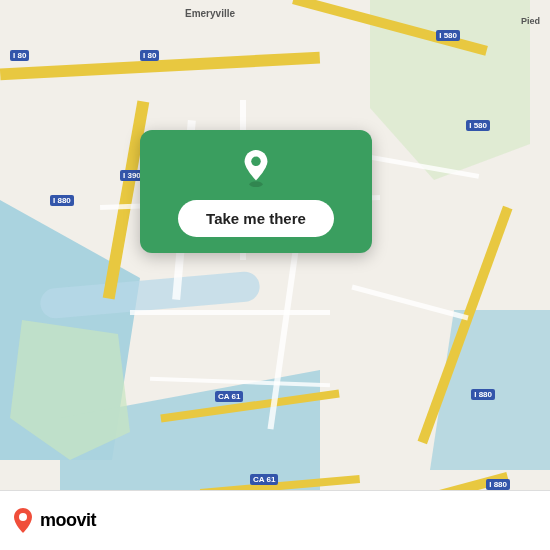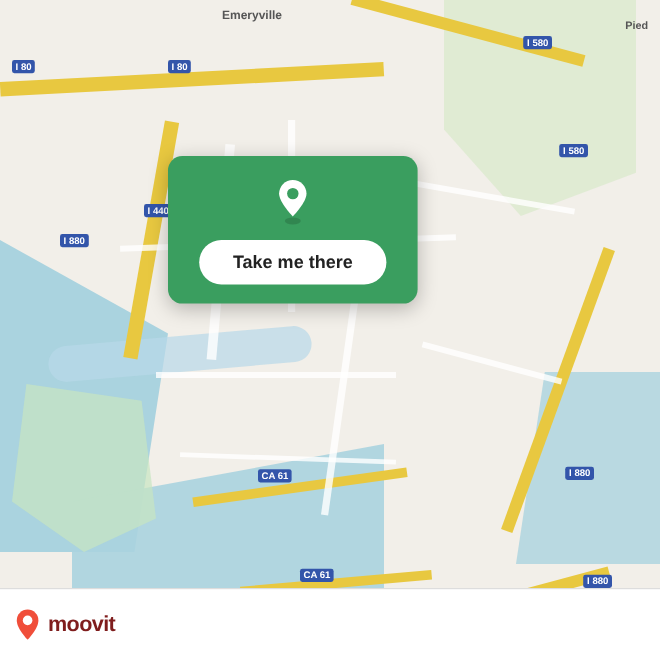--- a/index.html
+++ b/index.html
@@ -218,21 +218,21 @@
     }
 
     .label-emeryville { top: 8px; left: 185px; }
     .label-piedmont { top: 16px; right: 10px; font-size: 9px; }
 
     
     #button-overlay {
       position: absolute;
       top: 130px;
       left: 140px;
-      width: 208px;
+      width: 232px;
       background: #3a9e5f;
       border-radius: 12px;
       display: flex;
       flex-direction: column;
       align-items: center;
       padding: 18px 20px 16px;
       box-shadow: 0 4px 16px rgba(0,0,0,0.25);
     }
 
     .location-pin-icon {
@@ -292,21 +292,21 @@
     }
 
     .moovit-pin {
       width: 22px;
       height: 28px;
     }
 
     .moovit-text {
       font-size: 18px;
       font-weight: bold;
-      color: #7f1d1d;
+      color: #000000;
       letter-spacing: -0.5px;
     }
   </style>
 </head>
 <body>
 
 <div id="map-container">
   <div id="map-bg"></div>
 
   <div class="water-left"></div>
@@ -331,21 +331,21 @@
   <div class="local-road lr4"></div>
   <div class="local-road lr5"></div>
   <div class="local-road lr6"></div>
   <div class="local-road lr7"></div>
   <div class="local-road lr8"></div>
 
   <div class="route-badge badge-i80-1">I 80</div>
   <div class="route-badge badge-i80-2">I 80</div>
   <div class="route-badge badge-i580-1">I 580</div>
   <div class="route-badge badge-i580-2">I 580</div>
-  <div class="route-badge badge-i680">I 440</div>
+  <div class="route-badge badge-i680">I 390</div>
   <div class="route-badge badge-i880-1">I 880</div>
   <div class="route-badge badge-i880-2">I 880</div>
   <div class="route-badge badge-i880-3">I 880</div>
   <div class="route-badge badge-ca61-1">CA 61</div>
   <div class="route-badge badge-ca61-2">CA 61</div>
 
   <div class="city-label label-emeryville">Emeryville</div>
   <div class="city-label label-piedmont">Pied</div>
 
   <div id="button-overlay">

